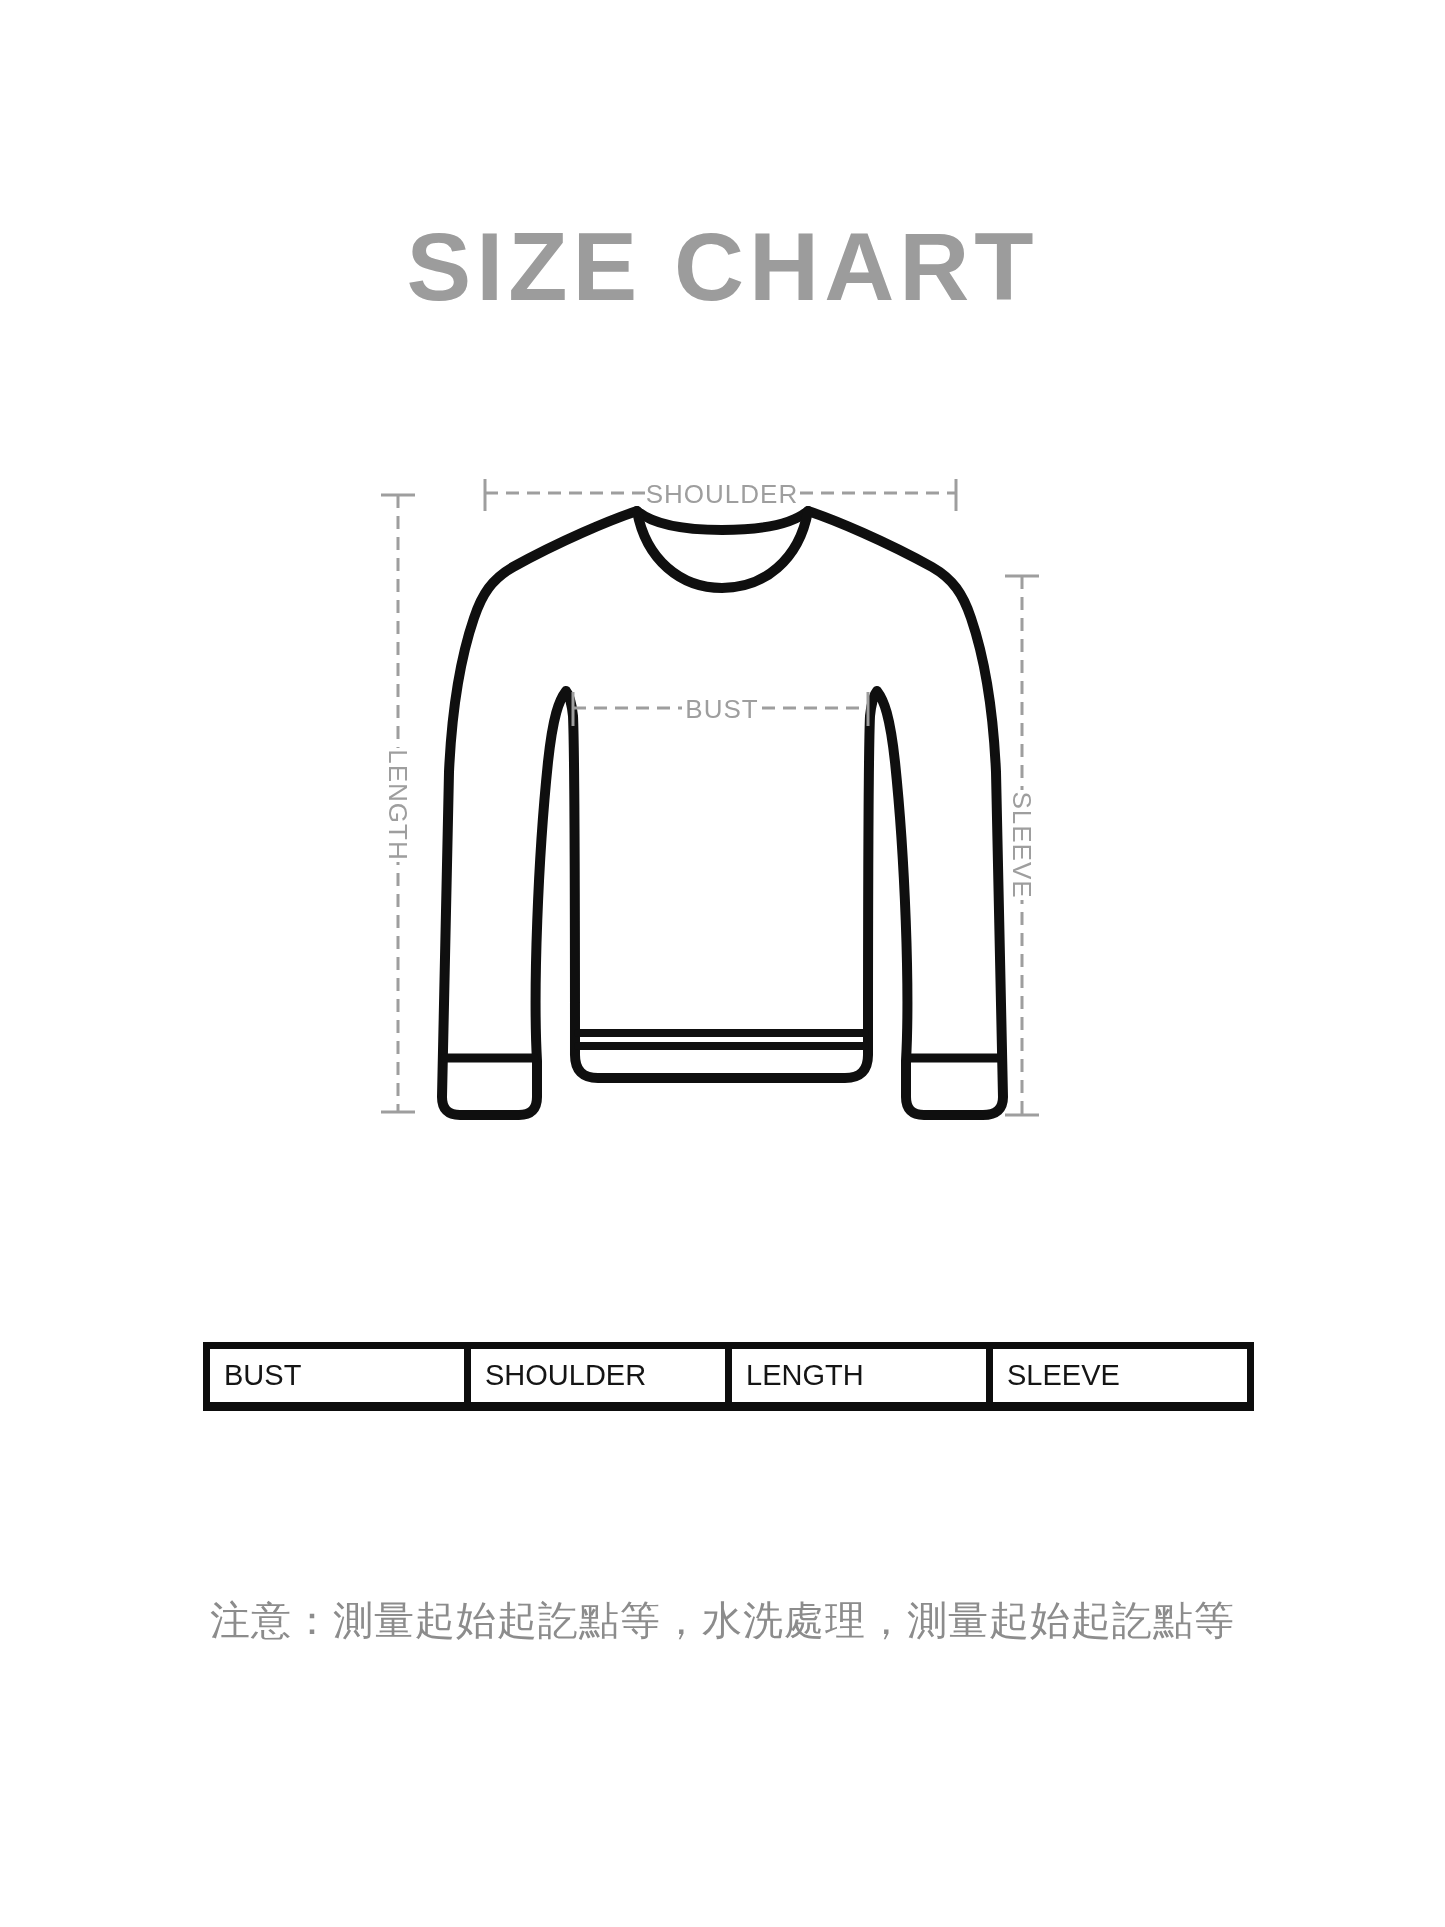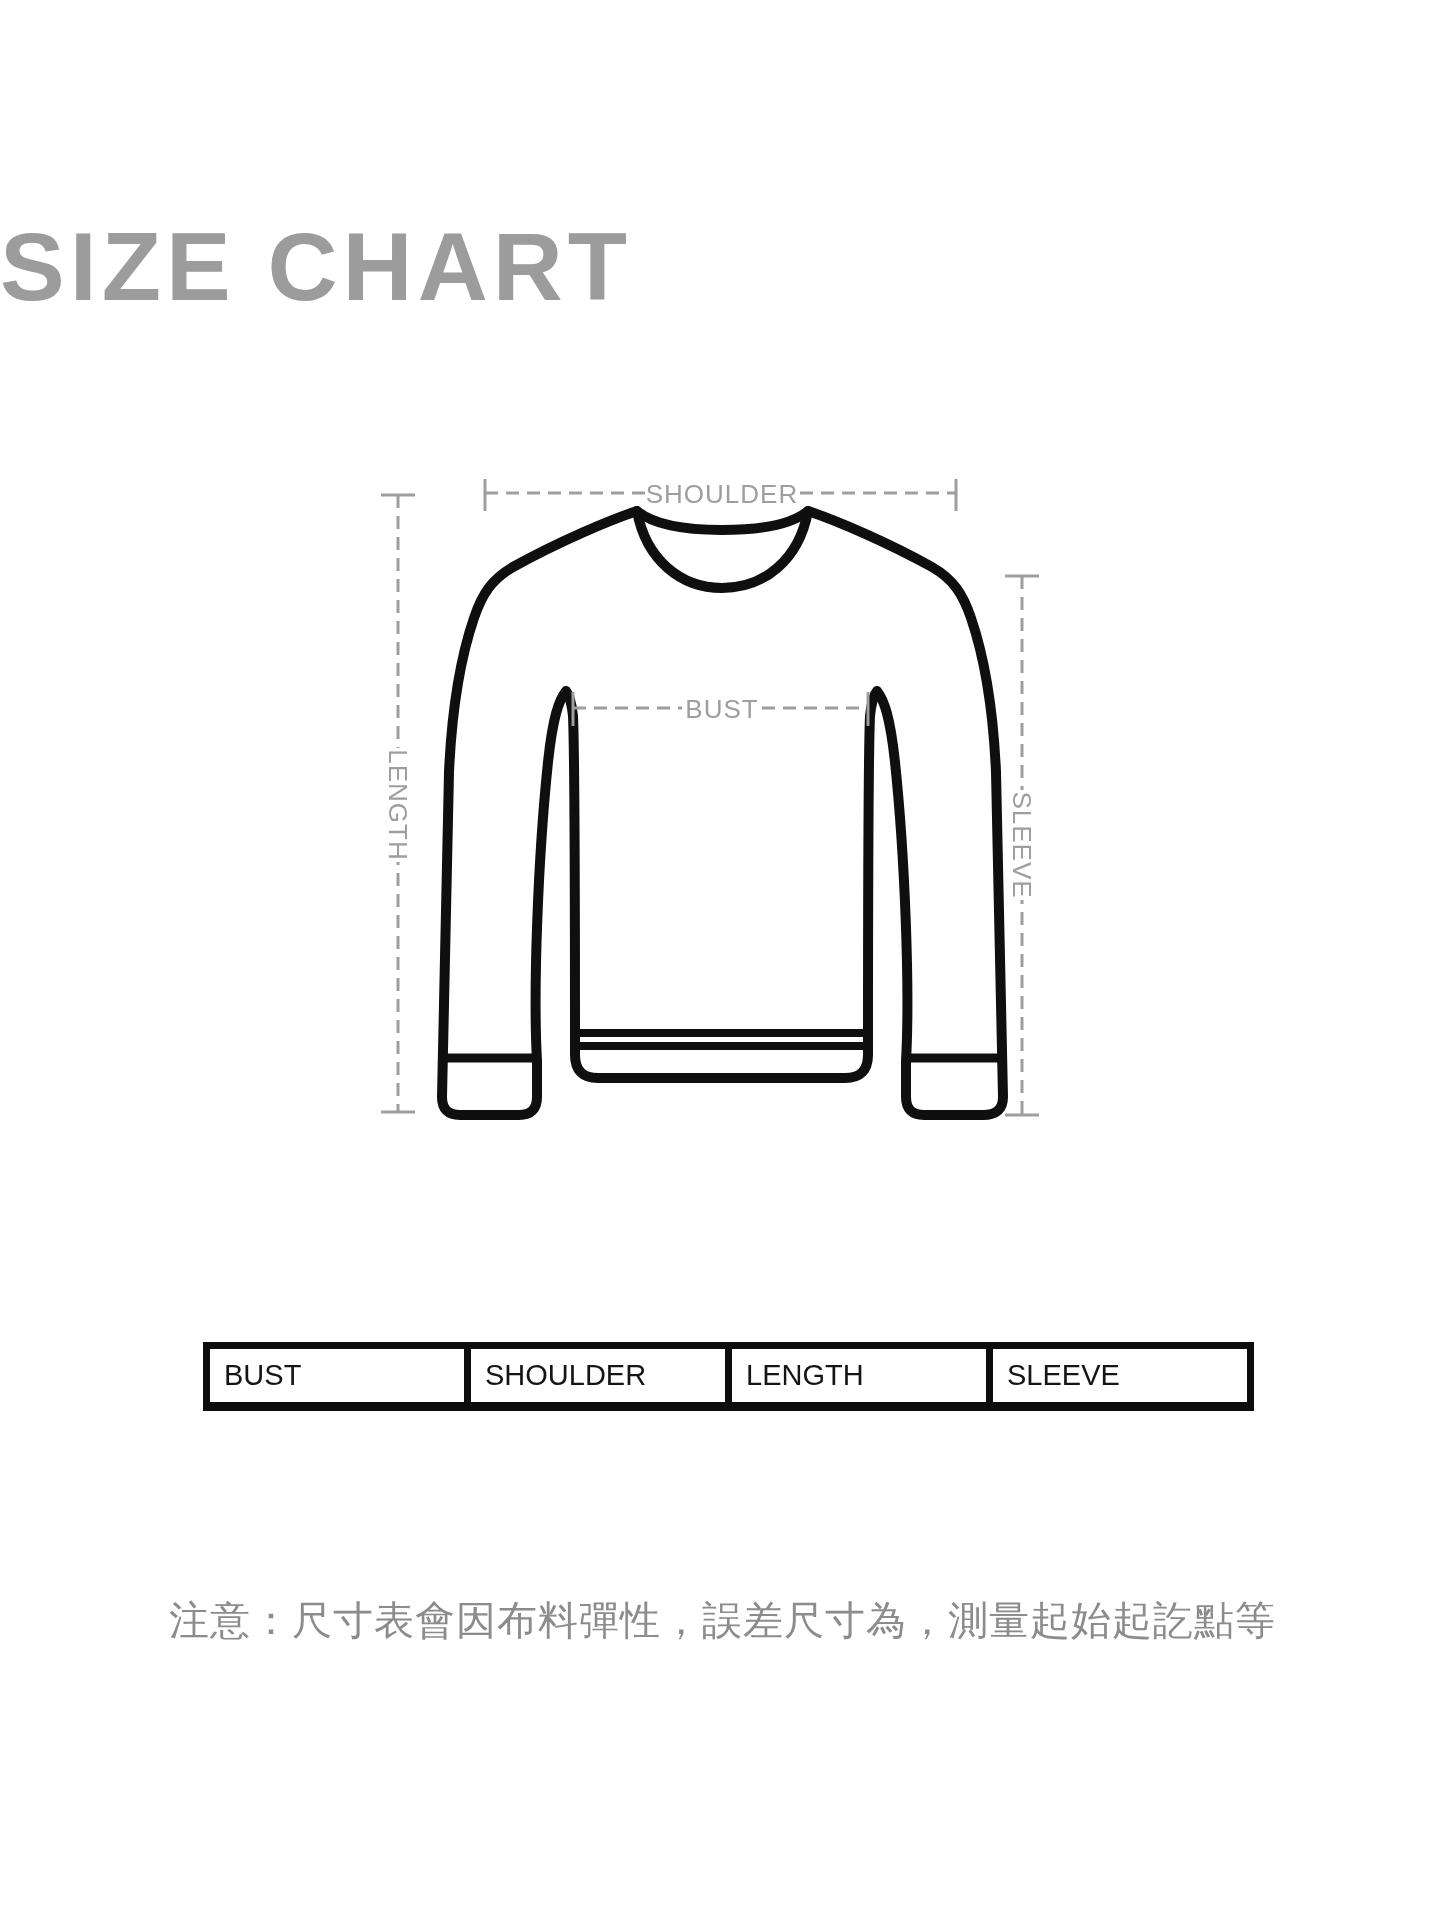--- a/index.html
+++ b/index.html
@@ -13,20 +13,21 @@
     height: 1927px;
     background: #ffffff;
     overflow: hidden;
     font-family: "Liberation Sans", sans-serif;
   }
   #main-title {
     position: absolute;
     top: 218px;
     left: 0;
     width: 100%;
+    text-align: center;
     font-size: 97px;
     line-height: 1;
     font-weight: bold;
     letter-spacing: 5px;
     color: #9c9c9c;
     white-space: nowrap;
   }
   #diagram-svg {
     position: absolute;
     left: 350px;
@@ -194,16 +195,16 @@
       <tr>
         <th>BUST</th>
         <th>SHOULDER</th>
         <th>LENGTH</th>
         <th>SLEEVE</th>
       </tr>
     </tbody>
   </table>
 
   <div id="note">
-    <div>注意：尺寸表會因布料彈性，誤差尺寸為，測量起始起訖點等</div>
+    <div>注意：測量起始起訖點等，水洗處理，測量起始起訖點等</div>
   </div>
 
 </div>
 
 </body></html>

